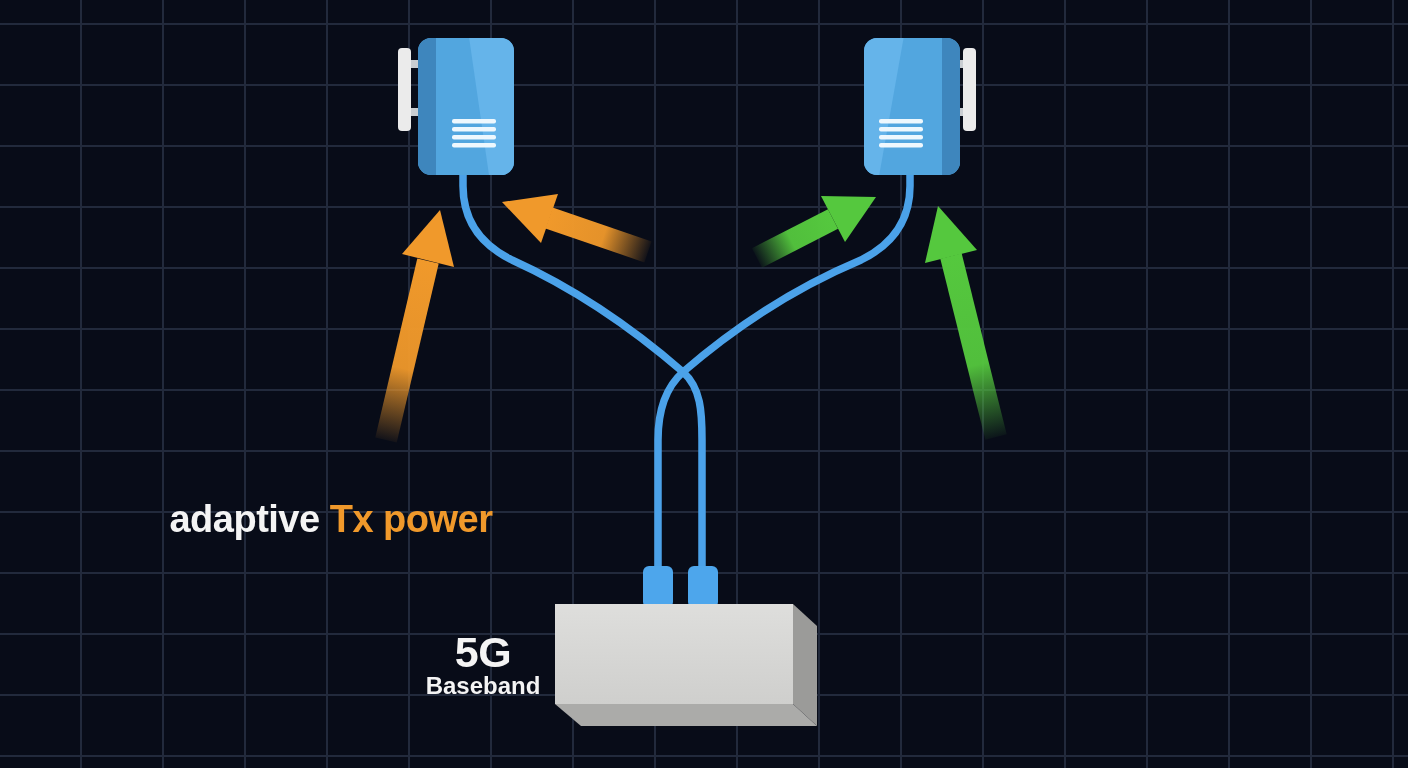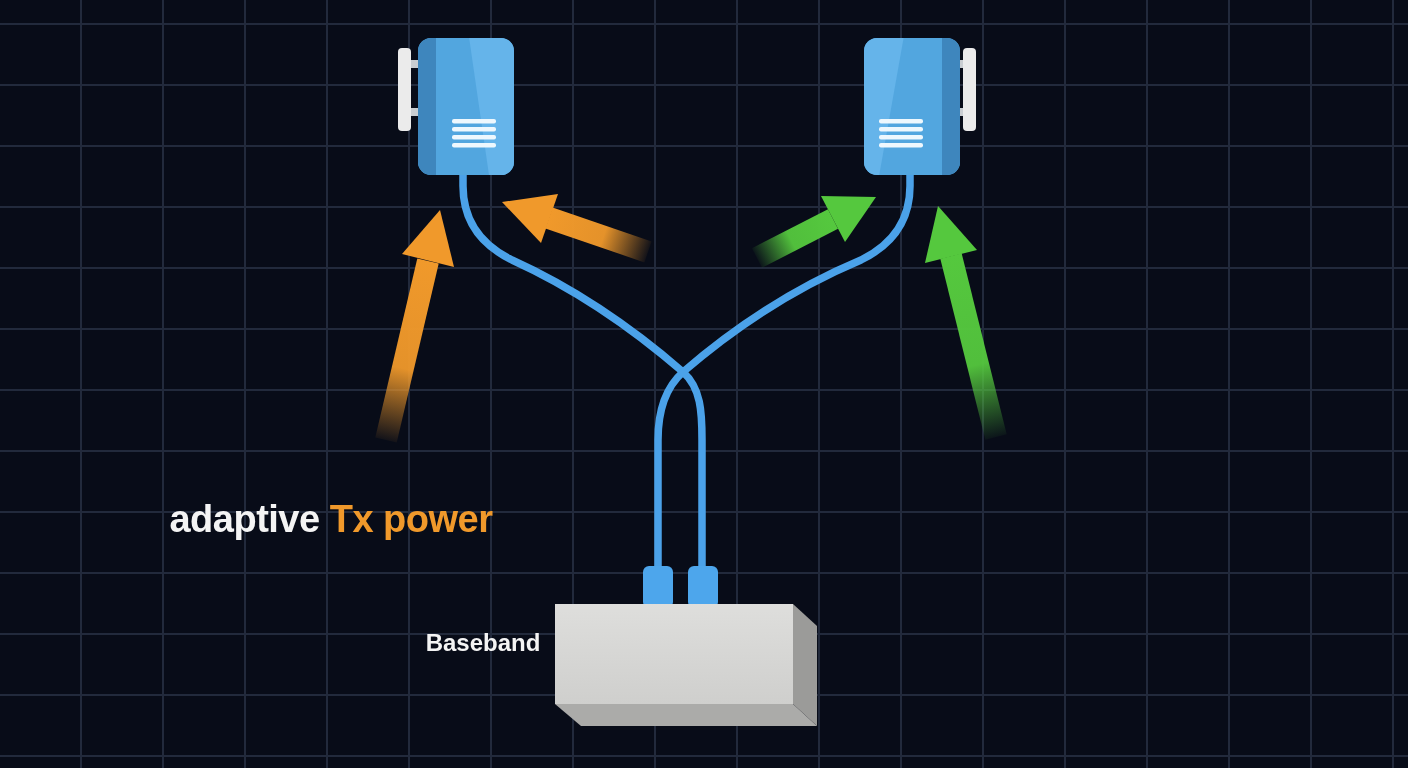--- a/index.html
+++ b/index.html
@@ -151,16 +151,17 @@
       </g>
     </g>
   </svg>
 
   <div class="label" id="label-adaptive">
     <span>adaptive </span><span class="hl">Tx power</span>
   </div>
 
 
   <div class="label" id="label-baseband">
+    <span class="bb1">5G</span>
     <span class="bb2">Baseband</span>
   </div>
 
 </div>
 
 </body></html>

